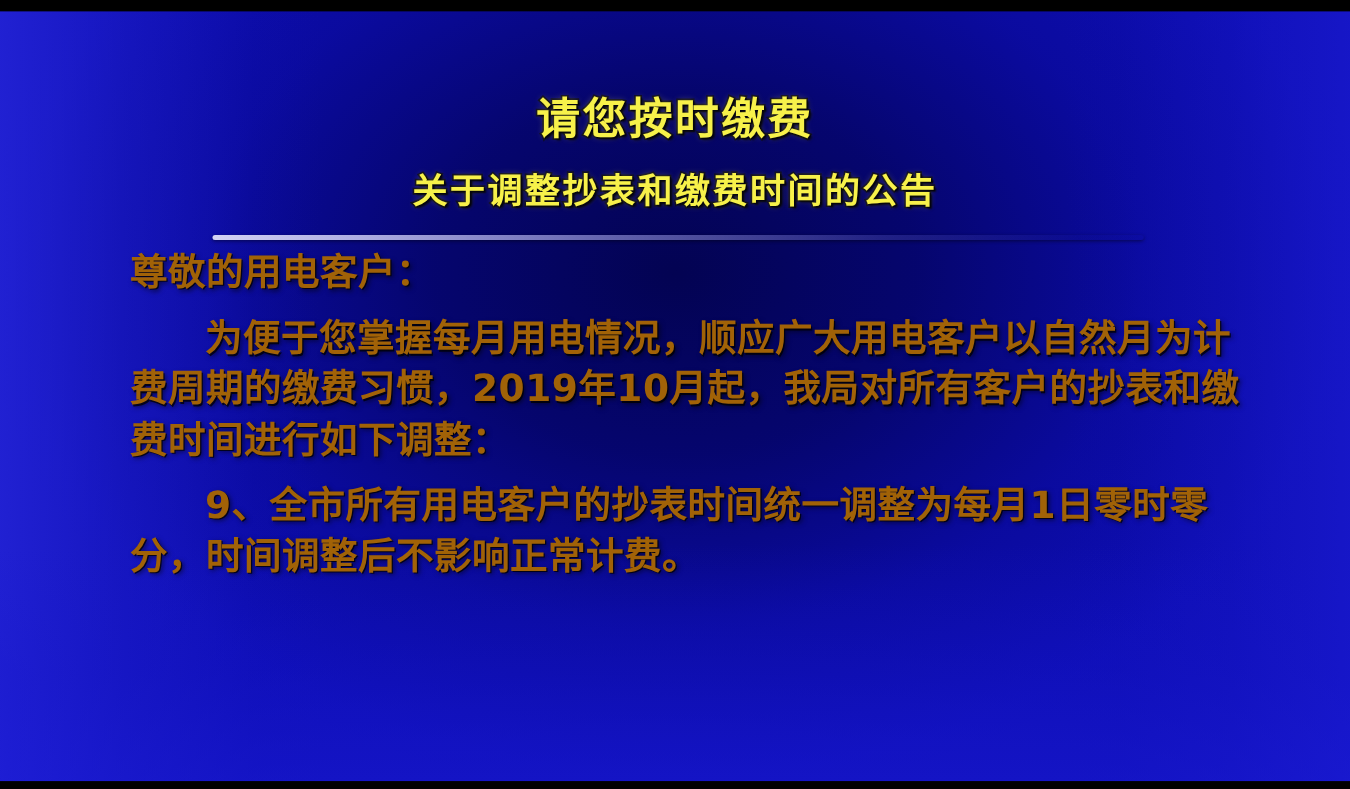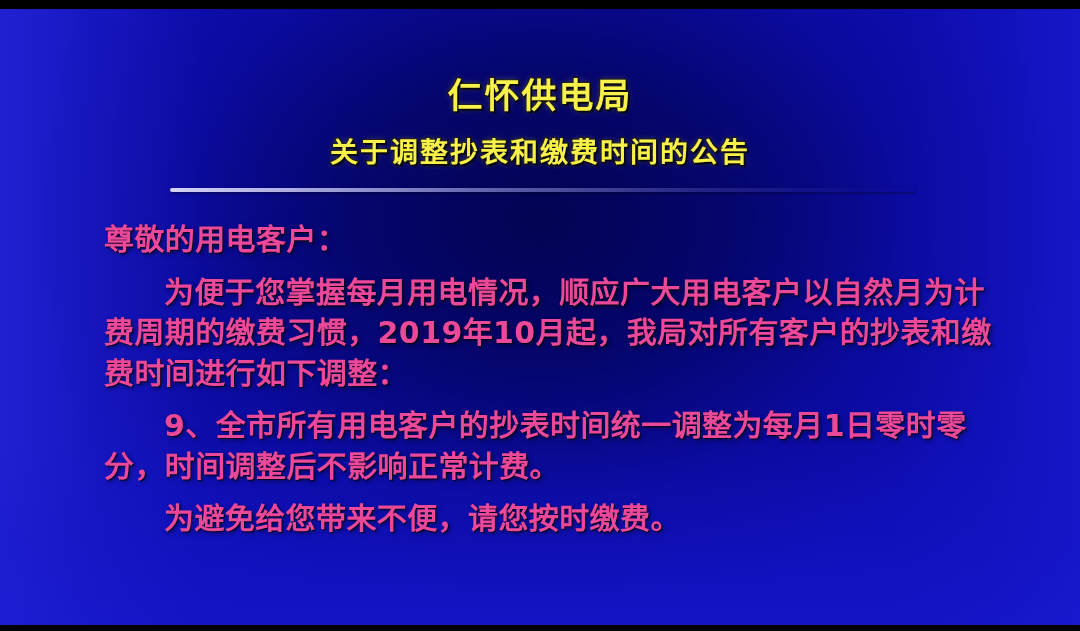--- a/index.html
+++ b/index.html
@@ -142,23 +142,23 @@
       rgba(92,92,190,0.32) 72%,
       rgba(40,40,160,0.06) 93%,
       rgba(30,30,150,0) 100%);
     box-shadow: 0 1px 3px rgba(0,0,0,0.45);
   }
 
   
   .body-copy {
     position: absolute;
     left: 104px;
-    top: 220px;
+    top: 199px;
     width: 900px;
-    color: #ec4899;
+    color: #a16207;
     font-size: 30px;
     line-height: 40.5px;
     font-weight: 600;
     letter-spacing: 0.4px;
     text-shadow:
       1px 1px 0 rgba(0,0,0,0.75),
       2px 2px 4px rgba(0,0,0,0.55);
   }
   .para { margin: 0; white-space: pre-wrap; }
   .para + .para { margin-top: 12px; }
@@ -174,27 +174,26 @@
   <div class="bg-sheen-left"></div>
   <div class="bg-sheen-right"></div>
   <div class="bg-floor"></div>
 
   <div class="bar bar-top"></div>
   <div class="bar bar-bottom"></div>
 
   <div class="content">
 
     <div class="headline">
-      <div class="title-line title-main">仁怀供电局</div>
+      <div class="title-line title-main">请您按时缴费</div>
       <div class="title-line title-sub">关于调整抄表和缴费时间的公告</div>
     </div>
 
     <div class="divider"></div>
 
     <div class="body-copy">
       <p class="para">尊敬的用电客户：</p>
       <p class="para indent2">为便于您掌握每月用电情况，顺应广大用电客户以自然月为计费周期的缴费习惯，2019年10月起，我局对所有客户的抄表和缴费时间进行如下调整：</p>
       <p class="para indent2">9、全市所有用电客户的抄表时间统一调整为每月1日零时零分，时间调整后不影响正常计费。</p>
-      <p class="para indent2">为避免给您带来不便，请您按时缴费。</p>
     </div>
 
   </div>
 </div>
 
 </body></html>

